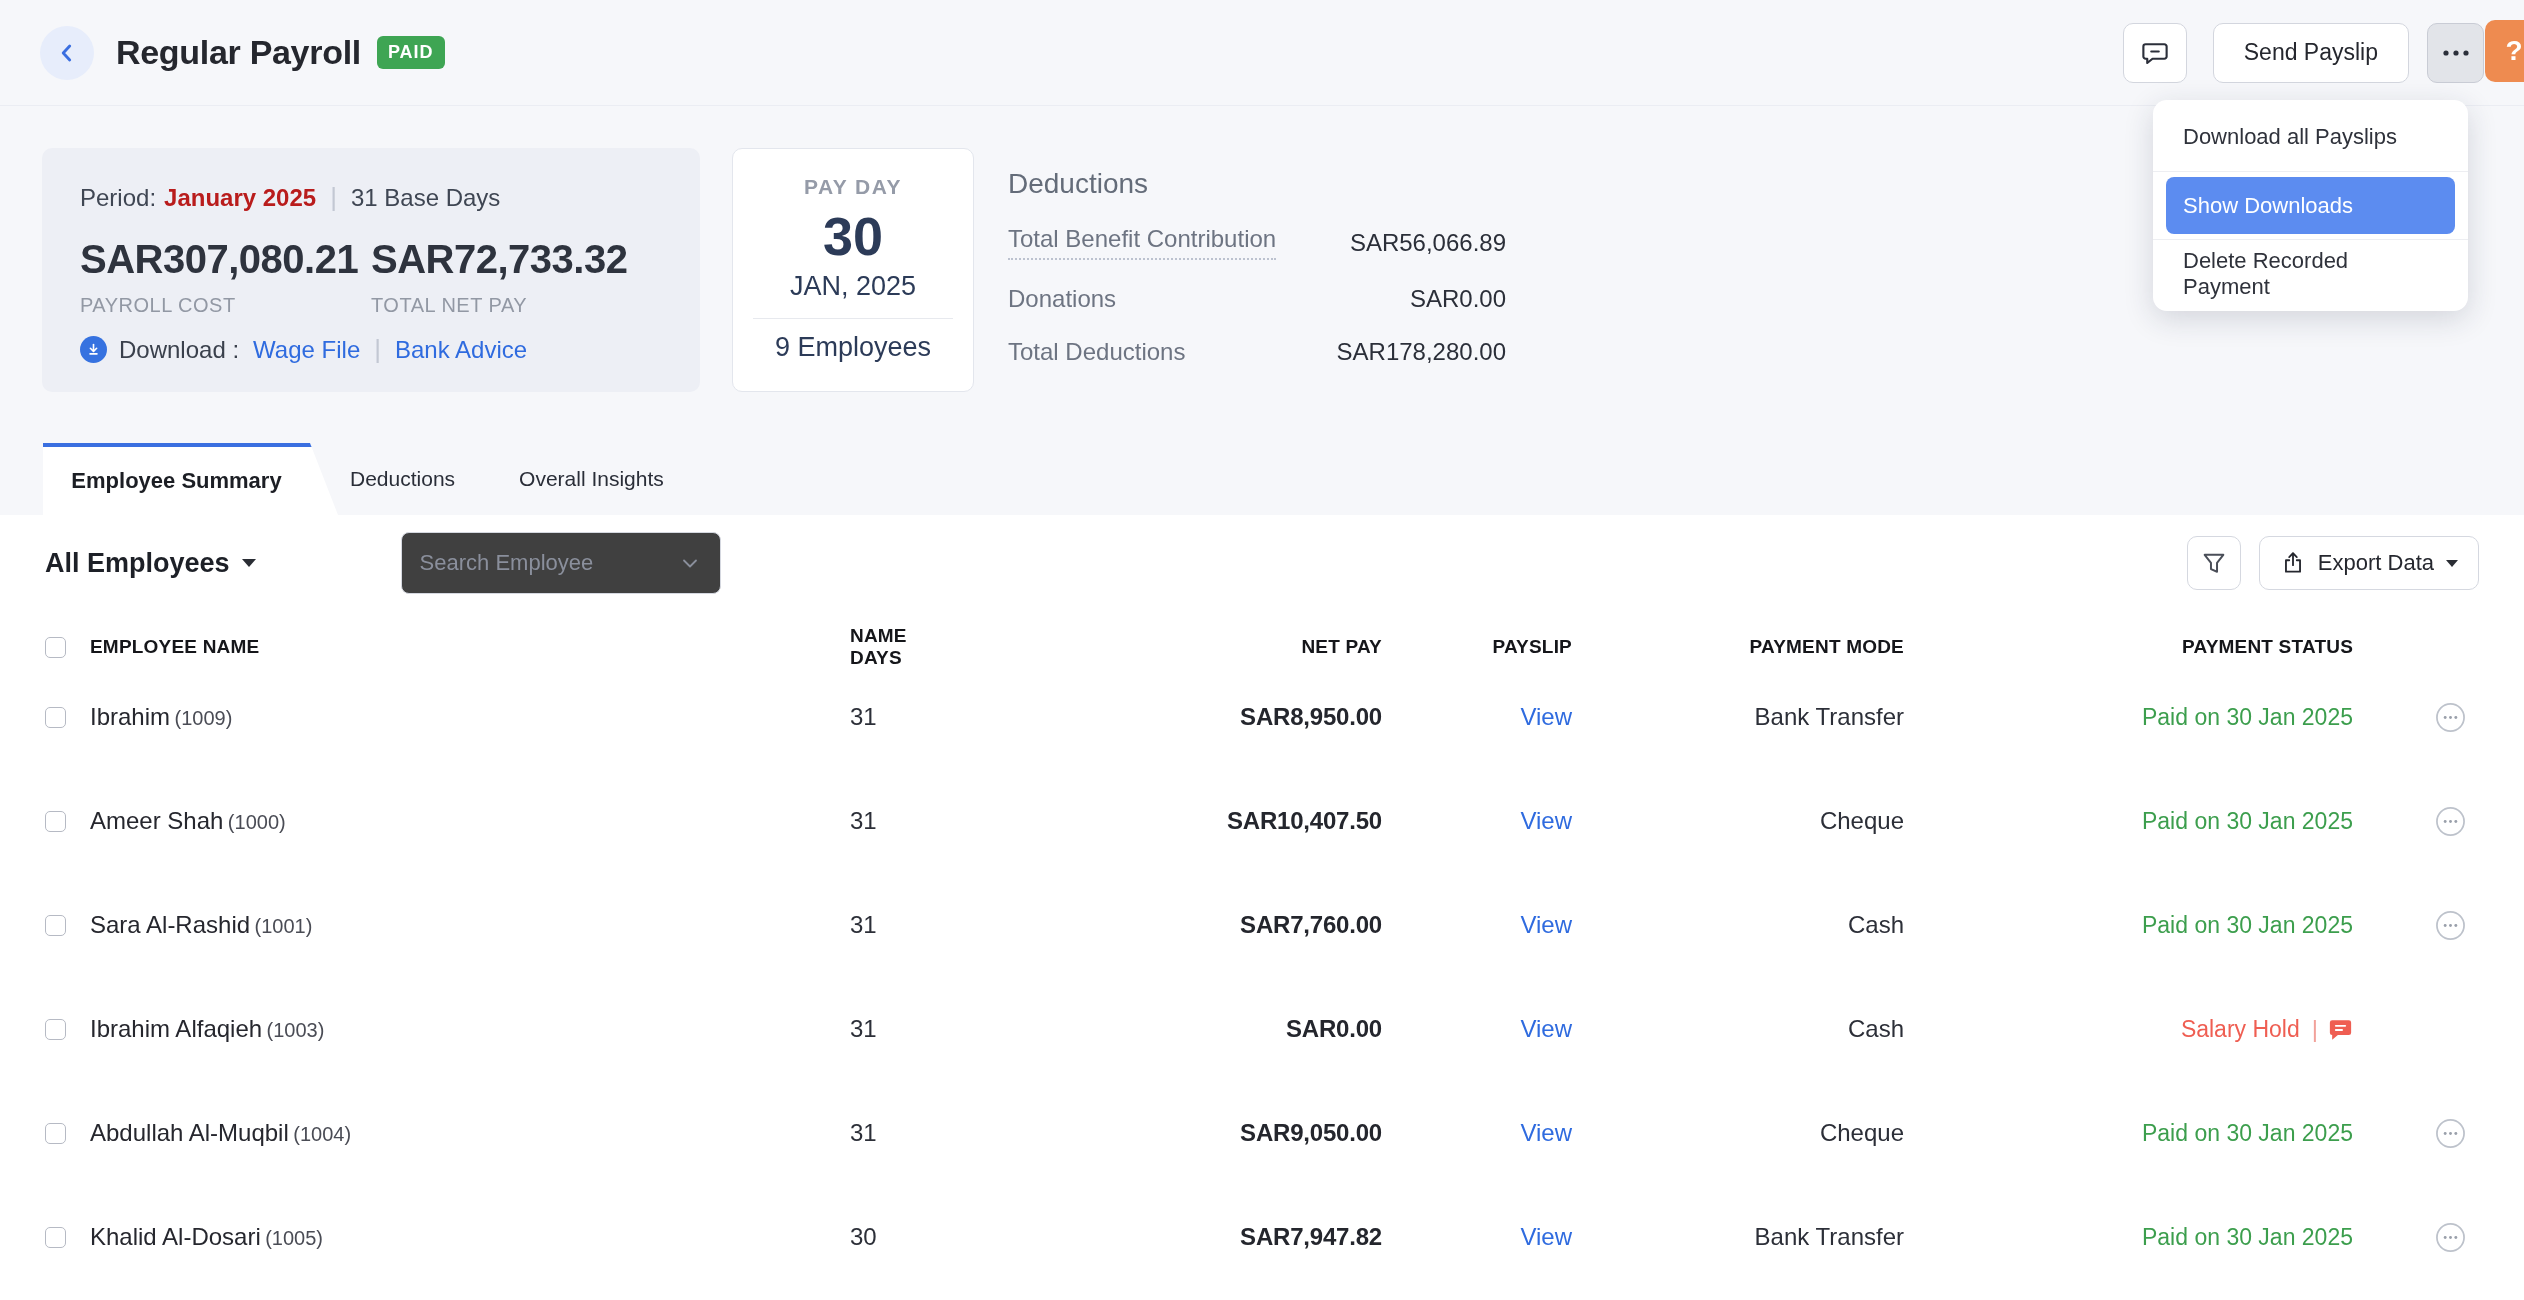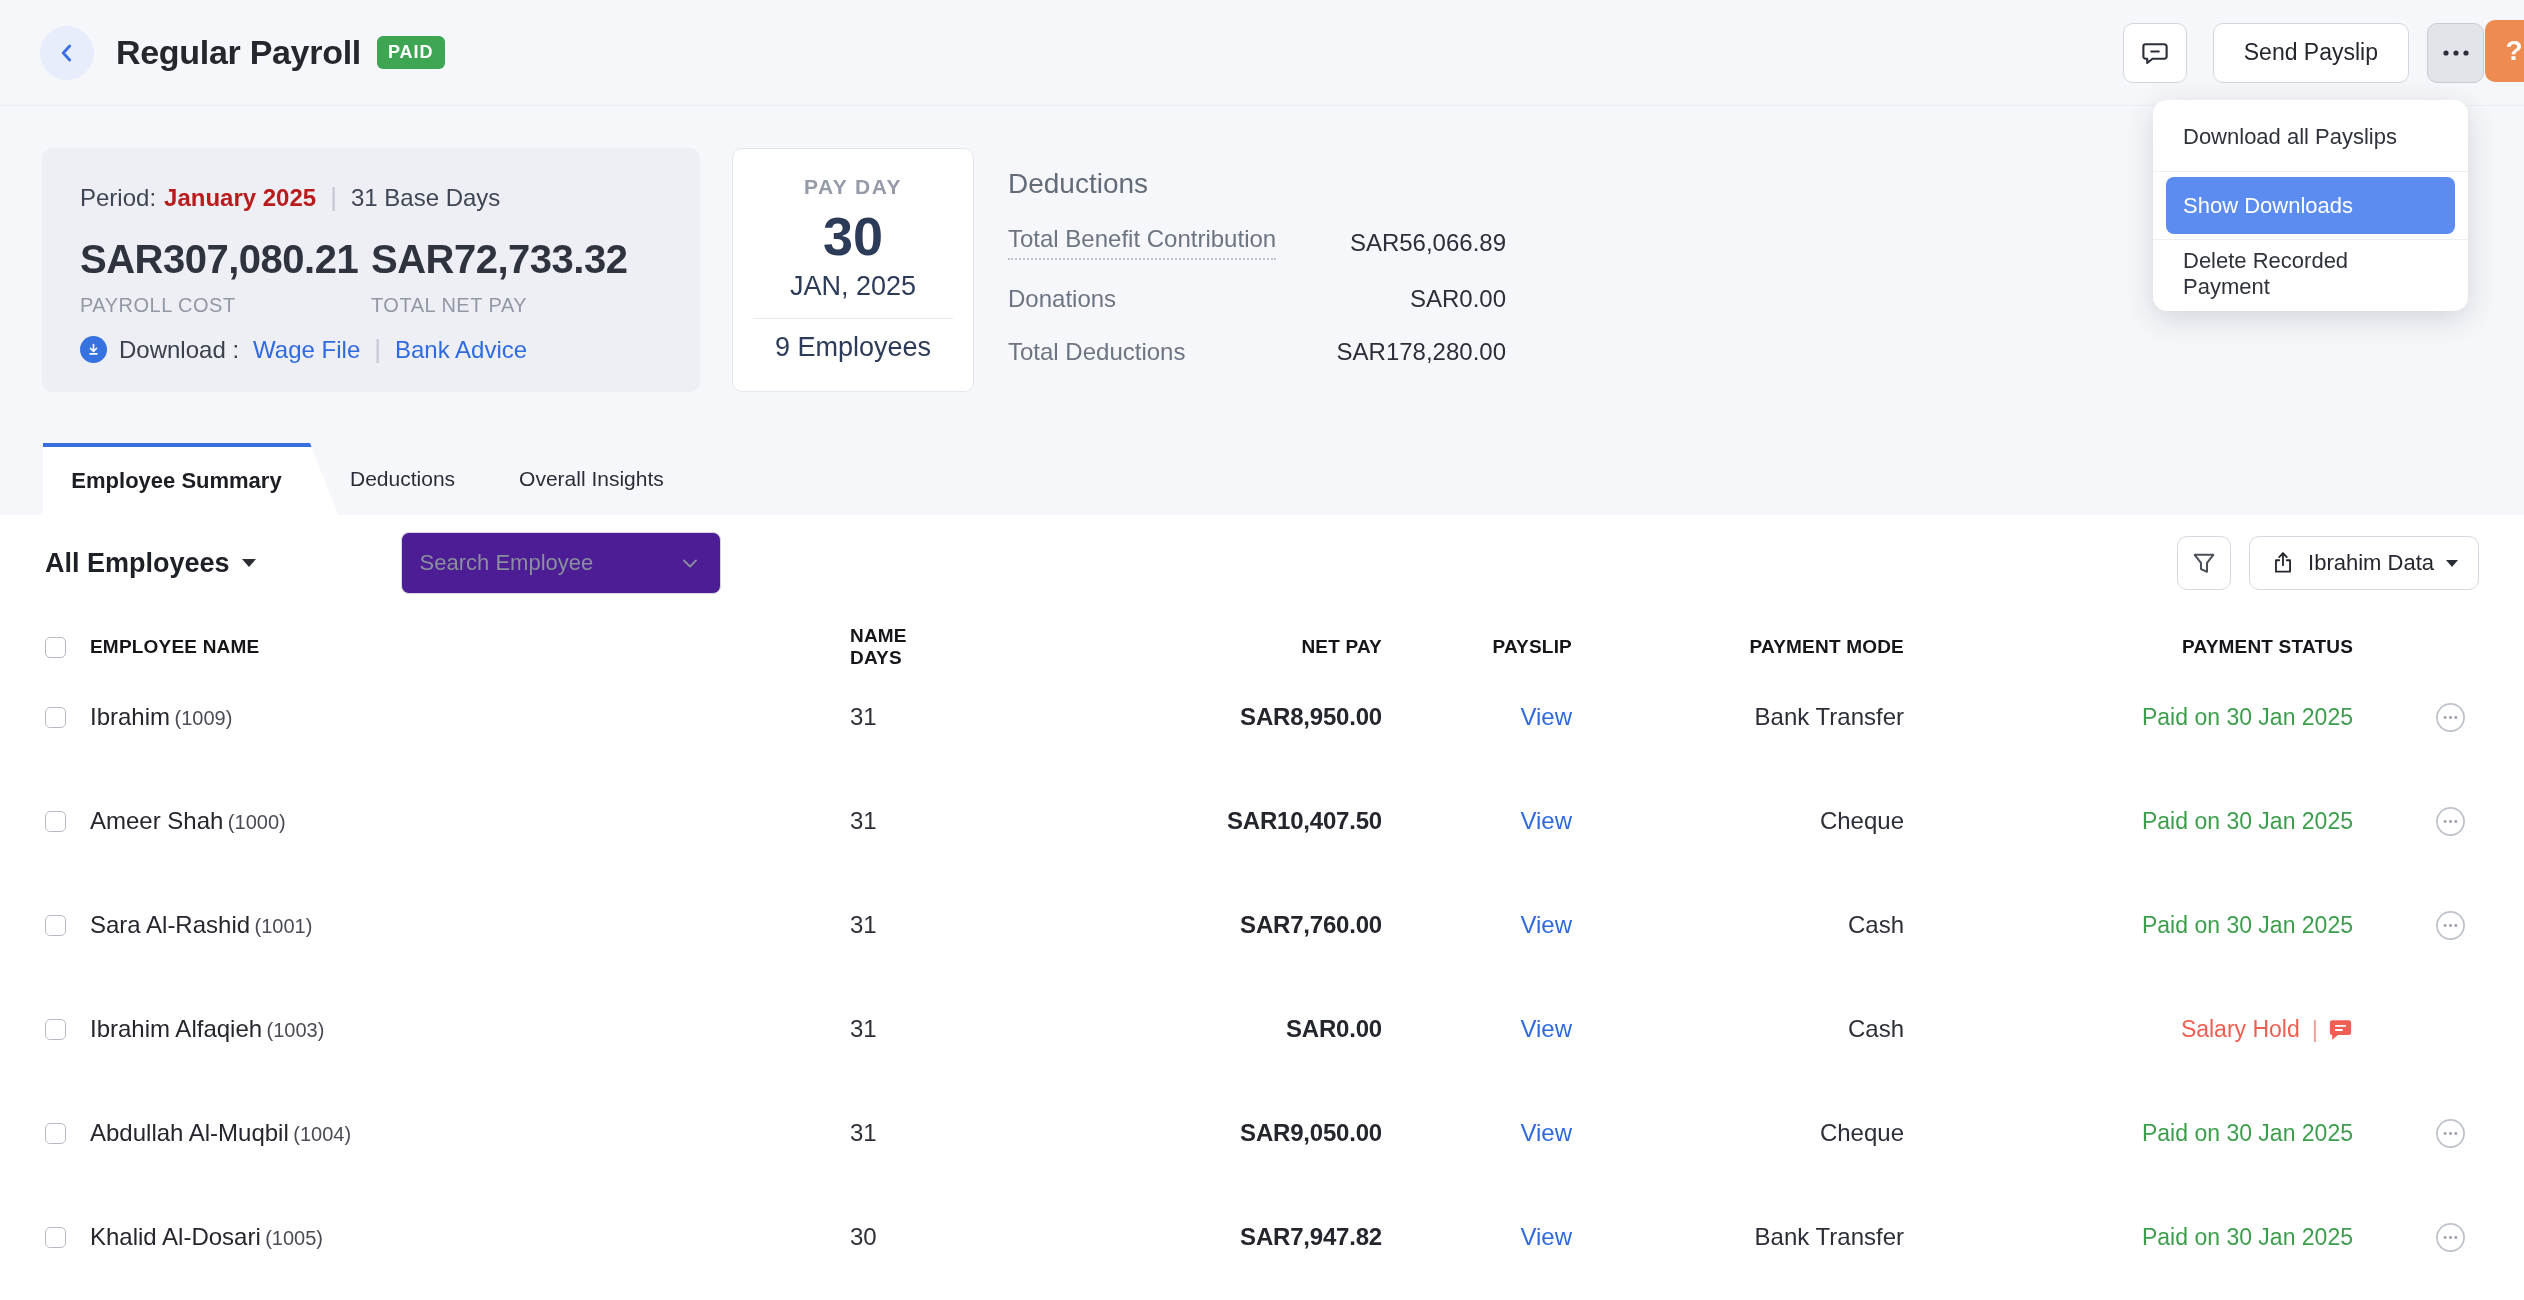--- a/index.html
+++ b/index.html
@@ -51,21 +51,21 @@
   .tab-active { margin-left:43px; width:295px; background:#fff; border-top:4px solid #3a6fe0;
     clip-path:polygon(0 0,267px 0,295px 100%,0 100%); display:flex; align-items:center; }
   .tab-active span { width:267px; text-align:center; font-size:22px; font-weight:700; color:#1c1e24; }
   .tab { display:flex; align-items:center; padding:0 12px; font-size:21px; color:#2a2e38; cursor:pointer; }
   .tab:last-child { margin-left:40px; }
   
   .content { background:#fff; padding:0 45px; }
   .filter-bar { margin-top:17px; height:62px; display:flex; align-items:center; }
   .scope-select { display:flex; align-items:center; font-size:27px; font-weight:700; color:#1d2027; cursor:pointer; }
   .caret-down { display:inline-block; width:0; height:0; border-left:7px solid transparent; border-right:7px solid transparent; border-top:8px solid #2a2d34; margin-left:12px; }
-  .search-select { margin-left:145px; width:320px; height:62px; border:1px solid #d5d8e0; border-radius:8px; background:#4c1d95; display:flex; align-items:center; padding:0 18px; cursor:pointer; }
+  .search-select { margin-left:145px; width:320px; height:62px; border:1px solid #d5d8e0; border-radius:8px; background:#404040; display:flex; align-items:center; padding:0 18px; cursor:pointer; }
   .search-placeholder { font-size:22px; color:#8a8f9c; }
   .search-select svg { margin-left:auto; }
   .filter-right { margin-left:auto; display:flex; align-items:center; }
   .funnel-btn { width:54px; height:54px; border-radius:10px; border:1px solid #d5d8e0; background:#fff; display:flex; align-items:center; justify-content:center; cursor:pointer; }
   .export-btn { margin-left:18px; height:54px; padding:0 20px; border-radius:10px; border:1px solid #d5d8e0; background:#fff; display:flex; align-items:center; font-family:"Liberation Sans",sans-serif; font-size:22px; color:#25272e; cursor:pointer; }
   .export-btn svg { margin-right:12px; }
   .export-btn .caret-down { border-top-width:7px; border-left-width:6px; border-right-width:6px; margin-left:12px; }
   
   .grid-cols { display:grid; grid-template-columns:45px 750px 120px 422px 198px 324px 449px minmax(0,1fr); align-items:center; }
   .table-header { margin-top:31px; height:40px; font-size:19px; font-weight:bold; color:#15161a; letter-spacing:0.2px; }
@@ -221,21 +221,21 @@
         <svg width="28" height="28" viewBox="0 0 24 24" fill="none" stroke="#4a4e58" stroke-width="1.7" stroke-linejoin="round">
             <path d="M4 5 H20 L14.6 11.8 V19.5 L9.4 17.2 V11.8 Z"></path>
           </svg>
       </button>
       <button class="export-btn">
         <svg width="26" height="26" viewBox="0 0 24 24" fill="none" stroke="#25272e" stroke-width="1.7" stroke-linecap="round" stroke-linejoin="round">
             <path d="M8.5 9.5 H5.5 V20 H18.5 V9.5 H15.5"></path>
             <line x1="12" y1="14" x2="12" y2="3.5"></line>
             <polyline points="8.5 6.5 12 3 15.5 6.5"></polyline>
           </svg>
-        <span>Ibrahim Data</span>
+        <span>Export Data</span>
         <span class="caret-down"></span>
       </button>
     </div>
   </div>
 
   <div class="table-header grid-cols">
     <div>
         <div class="checkbox"></div>
       </div>
     <div class="cell-left">EMPLOYEE NAME</div>

